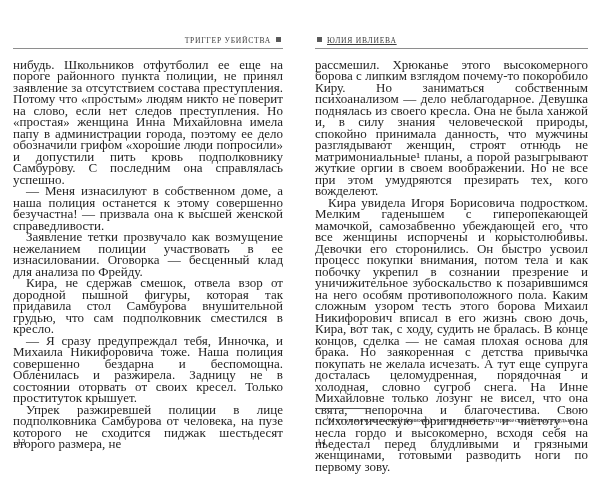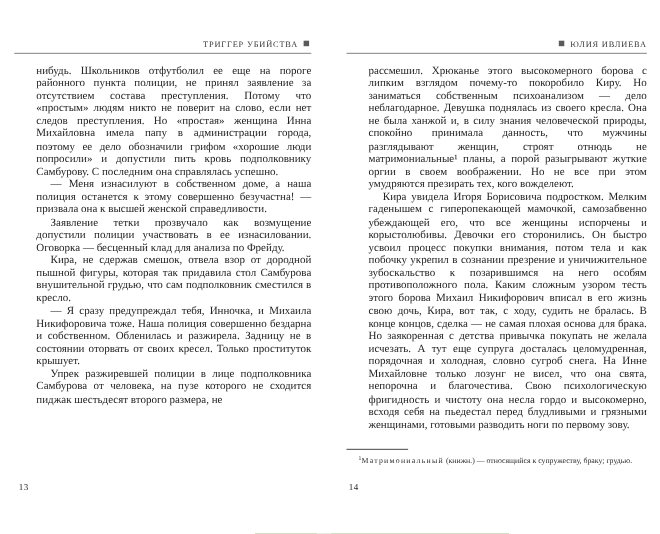--- a/index.html
+++ b/index.html
@@ -60,46 +60,45 @@
   }
   .runhead-text {
     font-size: 7.6px;
     letter-spacing: 0.75px;
     color: #3a3a3a;
     text-transform: uppercase;
     white-space: nowrap;
     line-height: 10px;
   }
   .runhead-left  { text-align: right; padding-right: 2px; }
-  .runhead-right { text-align: right;  padding-left: 2px; }
+  .runhead-right { text-align: left;  padding-left: 2px; text-decoration: underline; }
   .rule {
     height: 1px;
     background: #8e8e8e;
     margin-top: 2px;
   }
   .hsq {
     display: inline-block;
     width: 5px;
     height: 5px;
     background: #5a5a5a;
     vertical-align: 1px;
   }
   .hsq.before { margin-right: 5px; }
   .hsq.after  { margin-left: 5px; }
 
   
   .body {
     margin-top: 7px;
-    font-size: 10px;
+    font-size: 13px;
     line-height: 11.48px;
     text-align: justify;
     text-justify: inter-word;
     color: #242424;
     hyphens: manual;
-    margin-left: 20px;
   }
   .body p {
     margin: 0;
     text-indent: 13px;
   }
   .body p.noindent { text-indent: 0; }
 
   
   .footnote-wrap {
     position: absolute;
@@ -164,23 +163,23 @@
   <div class="page page-left">
 
     <div class="runhead">
       <div class="runhead-text runhead-left"><span>ТРИГГЕР УБИЙСТВА</span><span class="hsq after"></span></div>
       <div class="rule"></div>
     </div>
 
     <div class="body">
       <p class="noindent">нибудь. Школьников отфутболил ее еще на пороге районного пункта полиции, не принял заявление за отсутствием состава преступления. Потому что «простым» людям никто не поверит на слово, если нет следов преступления. Но «простая» женщина Инна Михайловна имела папу в администрации города, поэтому ее дело обозначили грифом «хорошие люди попросили» и допустили пить кровь подполковнику Самбурову. С последним она справлялась успешно.</p>
       <p>— Меня изнасилуют в собственном доме, а наша полиция останется к этому совершенно безучастна! — призвала она к высшей женской справедливости.</p>
-      <p>Заявление тетки прозвучало как возмущение допустили полиции участвовать в ее изнасиловании. Оговорка — бесценный клад для анализа по Фрейду.</p>
+      <p>Заявление тетки прозвучало как возмущение нежеланием полиции участвовать в ее изнасиловании. Оговорка — бесценный клад для анализа по Фрейду.</p>
       <p>Кира, не сдержав смешок, отвела взор от дородной пышной фигуры, которая так придавила стол Самбурова внушительной грудью, что сам подполковник сместился в кресло.</p>
-      <p>— Я сразу предупреждал тебя, Инночка, и Михаила Никифоровича тоже. Наша полиция совершенно бездарна и собственном. Обленилась и разжирела. Задницу не в состоянии оторвать от своих кресел. Только проституток крышует.</p>
+      <p>— Я сразу предупреждал тебя, Инночка, и Михаила Никифоровича тоже. Наша полиция совершенно бездарна и беспомощна. Обленилась и разжирела. Задницу не в состоянии оторвать от своих кресел. Только проституток крышует.</p>
       <p>Упрек разжиревшей полиции в лице подполковника Самбурова от человека, на пузе которого не сходится пиджак шестьдесят второго размера, не</p>
     </div>
 
     <div class="folio">13</div>
   </div>
 
   <div class="page page-right">
 
     <div class="runhead">
       <div class="runhead-text runhead-right"><span class="hsq before"></span><span>ЮЛИЯ ИВЛИЕВА</span></div>

